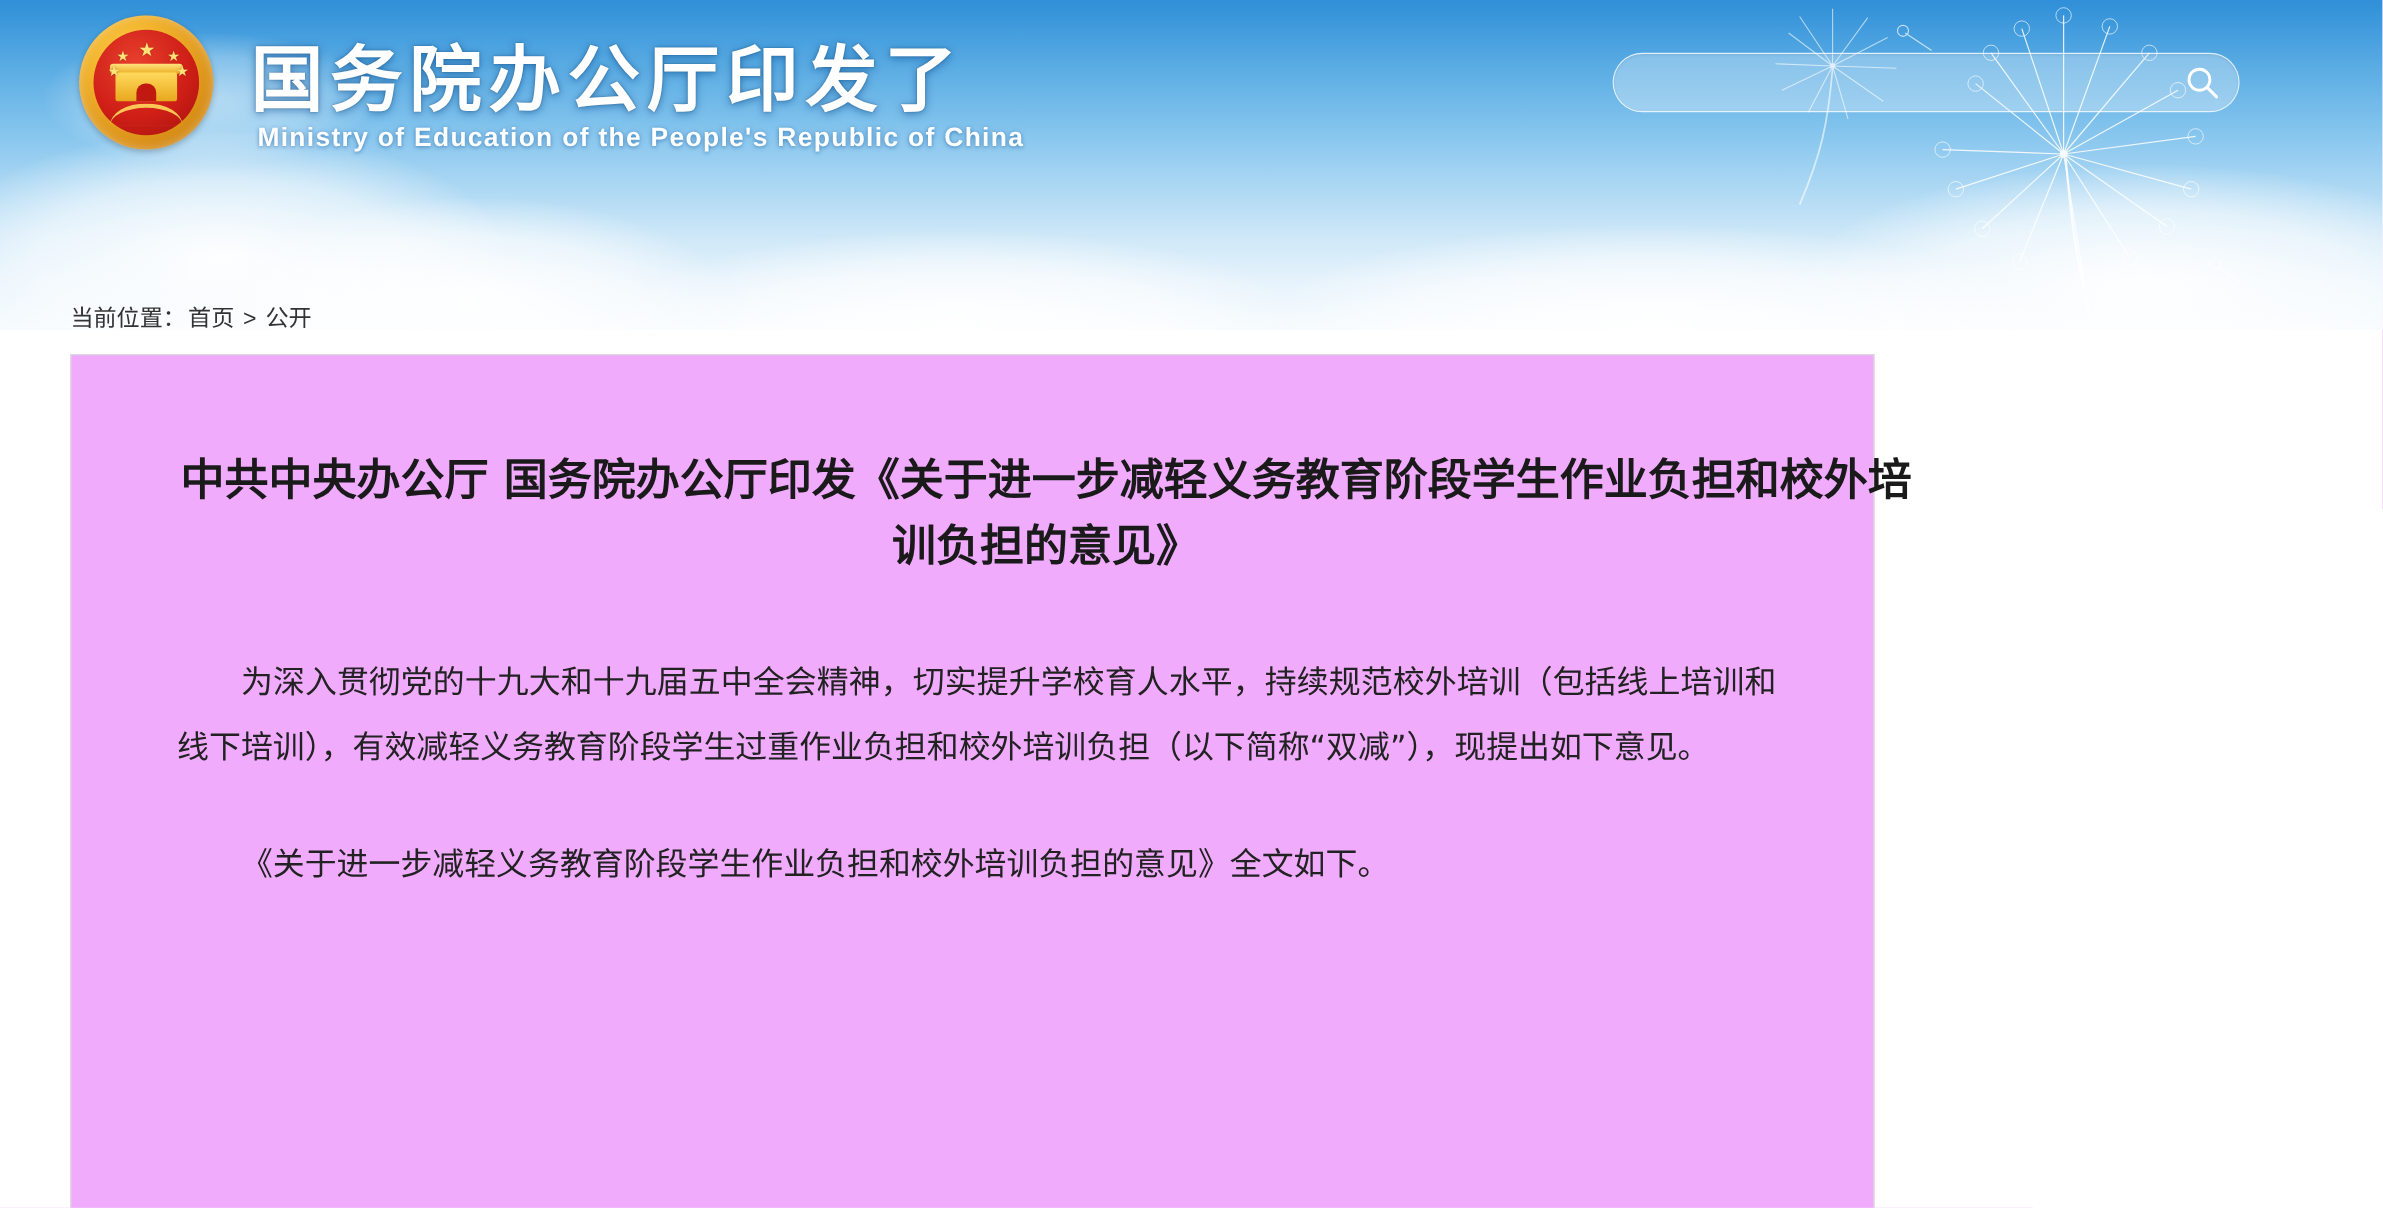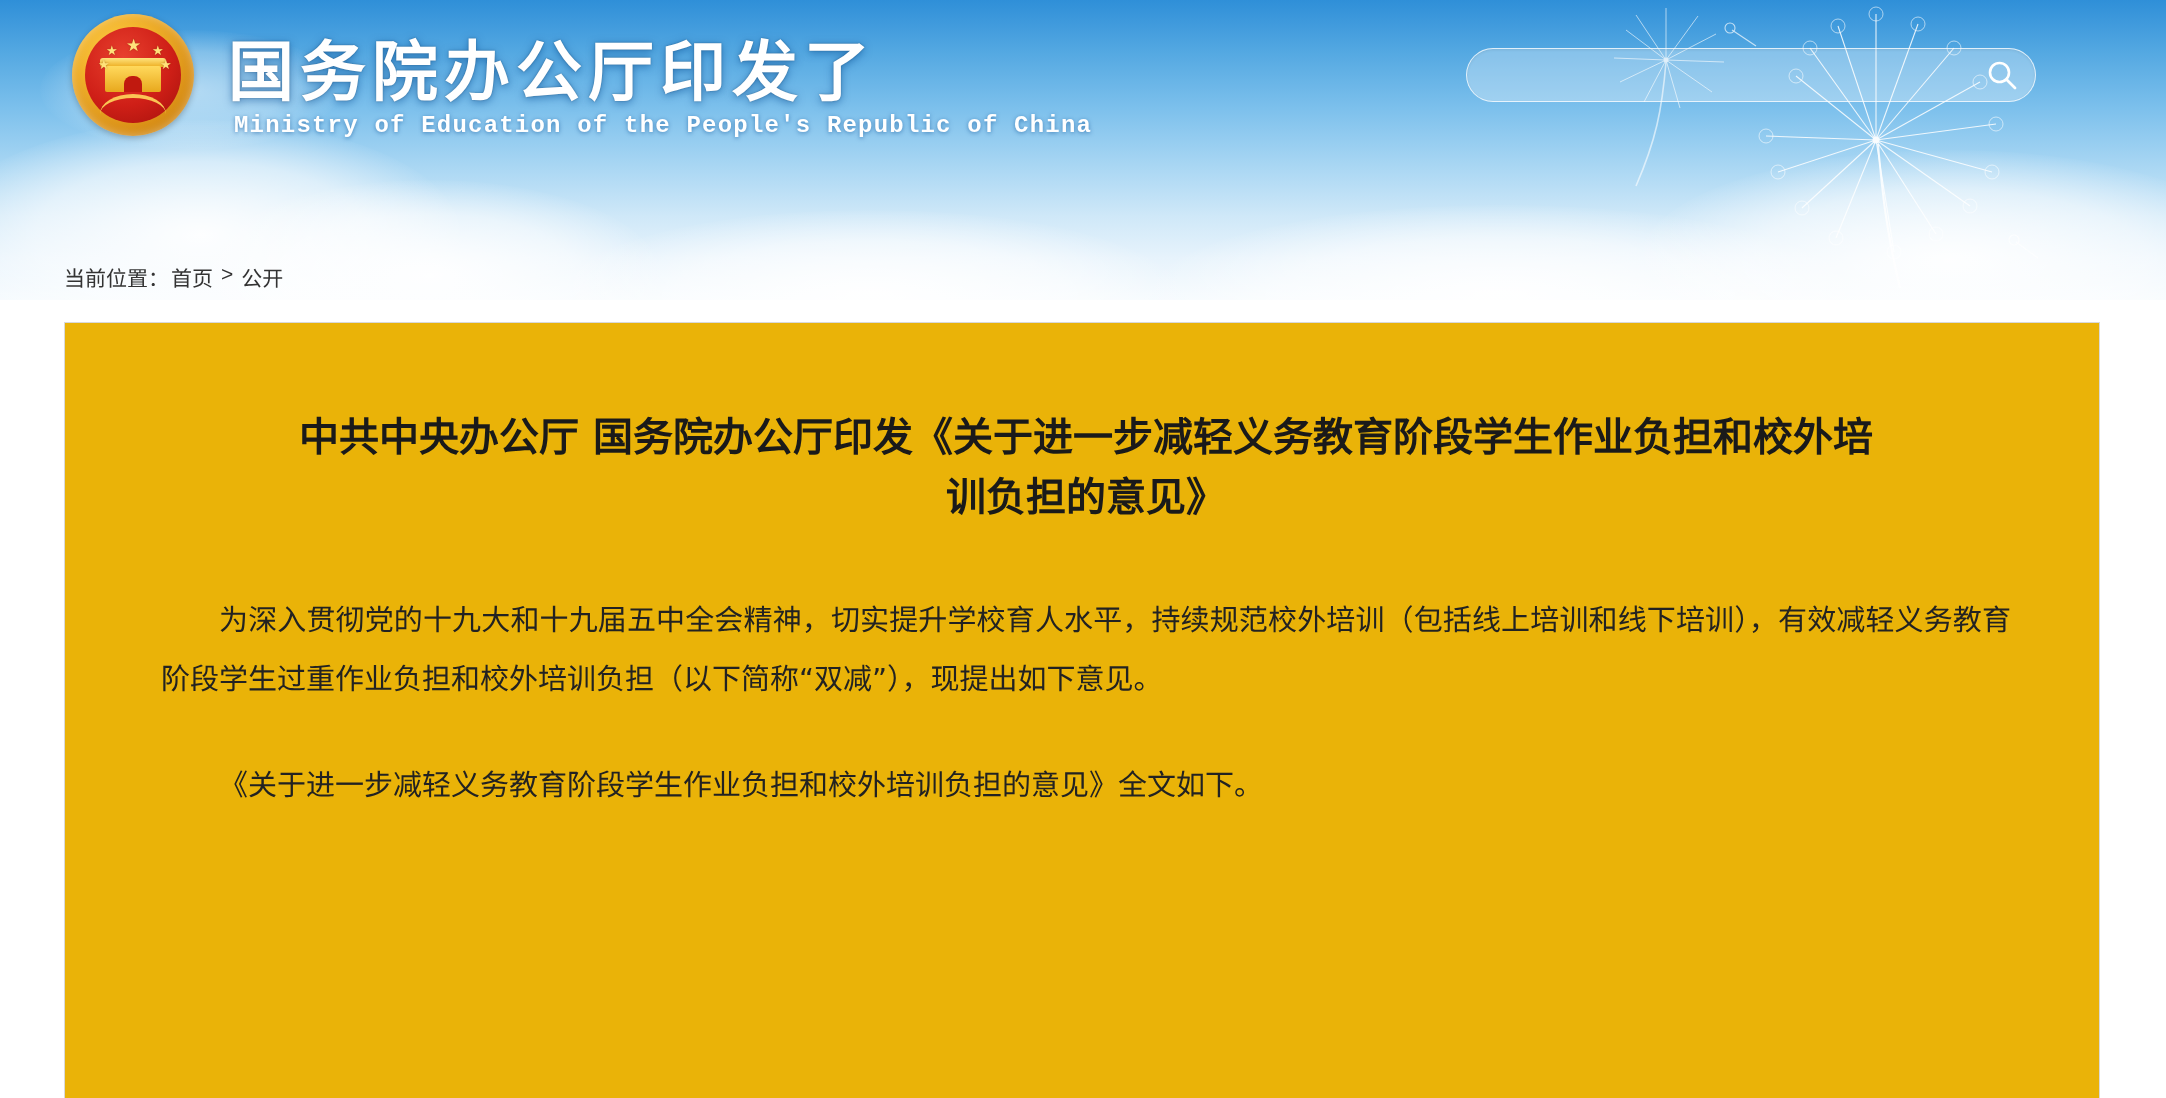--- a/index.html
+++ b/index.html
@@ -129,21 +129,20 @@
   .site-subtitle {
     position: absolute;
     left: 234px;
     top: 112px;
     color: #ffffff;
     font-weight: bold;
     font-size: 24px;
     letter-spacing: 1.2px;
     text-shadow: 0 1px 4px rgba(0,70,140,.55);
     white-space: nowrap;
-    font-family: Liberation Mono, monospace;
   }
 
   
   .search-box {
     position: absolute;
     left: 1466px;
     top: 48px;
     width: 570px;
     height: 54px;
     border-radius: 27px;
@@ -177,42 +176,42 @@
   }
 
   
   .breadcrumb-bar {
     position: absolute;
     left: 0;
     top: 262px;
     width: 2166px;
     height: 40px;
     display: flex;
-    align-items: flex-start;
+    align-items: flex-end;
     padding-left: 64px;
     font-size: 21px;
     color: #333333;
     z-index: 5;
   }
   .breadcrumb-bar .bc-label { color: #333; }
   .breadcrumb-bar a {
     color: #333333;
     text-decoration: none;
     margin: 0 2px;
   }
   .breadcrumb-sep { margin: 0 6px; color: #333; }
 
   
   .content-card {
     position: absolute;
     left: 64px;
     top: 322px;
-    width: 2036px;
+    width: 1640px;
     min-height: 776px;
-    background: #eab308;
+    background: #f0abfc;
     border: 1px solid #d9d9d9;
     border-bottom: none;
     padding: 58px 88px 40px 96px;
   }
 
   .doc-title {
     margin: 26px auto 0 auto;
     width: 1580px;
     text-align: center;
     font-size: 40px;

